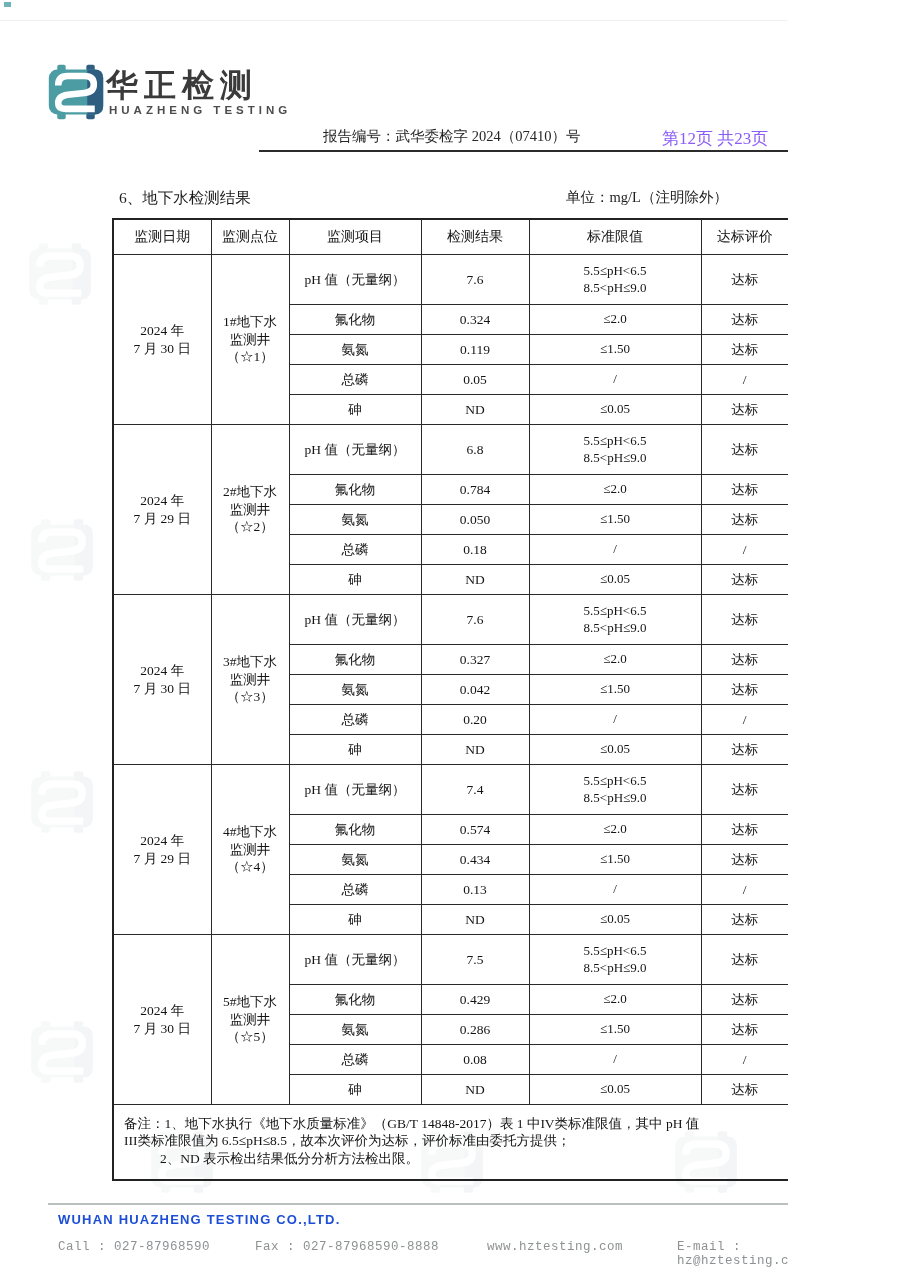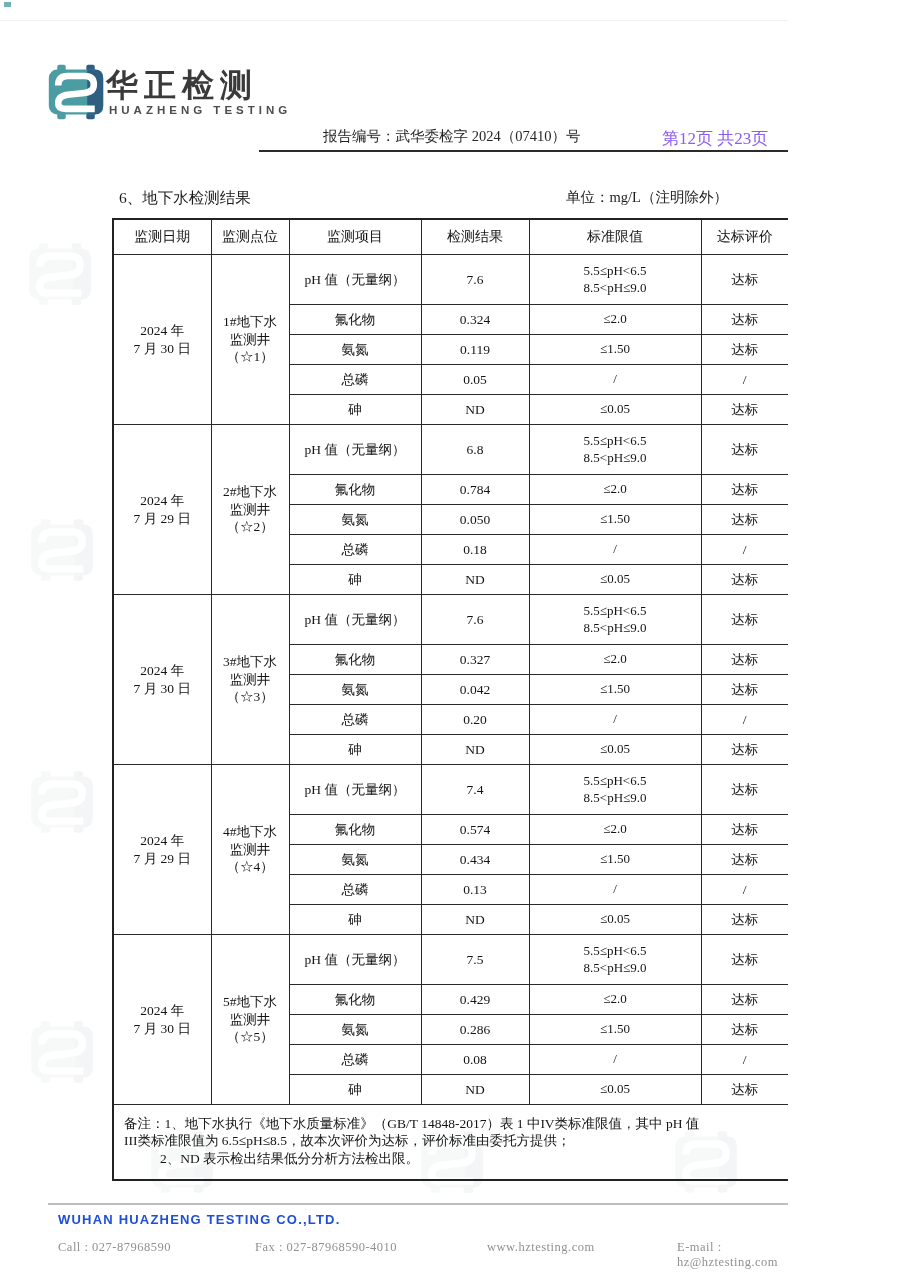--- a/index.html
+++ b/index.html
@@ -41,21 +41,21 @@
   td[data-name="limit-cell"]{font-size:13px;margin-left:9px;}
   td[data-name="date-cell"],td[data-name="point-cell"]{font-size:13.5px;line-height:1.55;}
   .note-cell{
     text-align:left !important;padding:6px 10px 8px 10px !important;font-size:13.5px;line-height:1.62;height:60px !important;
   }
   .note-cell .indent{padding-left:36px;}
   
   .footer-rule{position:absolute;left:48px;top:1203px;width:796px;height:1.5px;background:#bcbfc0;}
   .footer-company{position:absolute;left:58px;top:1212px;font-family:"Liberation Sans","DejaVu Sans",sans-serif;
                   font-size:13px;font-weight:bold;color:#1d4ed8;letter-spacing:1.2px;}
-  .footer-item{position:absolute;top:1240px;font-family:Liberation Serif, serif;
+  .footer-item{position:absolute;top:1240px;font-family:Liberation Mono, monospace;
                font-size:12.5px;color:#8e9192;letter-spacing:0.5px;}
   .f-call{left:58px;} .f-fax{left:255px;} .f-web{left:487px;text-align:right;} .f-email{left:677px;}
 </style>
 </head>
 <body>
 
 <div class="page" data-name="report-page">
 
   <div class="top-faint-line" data-name="scan-artifact-line"></div>
   <div class="scan-edge-line" data-name="scan-edge-line"></div>
@@ -621,17 +621,17 @@
           <div data-name="note-line">III类标准限值为 6.5≤pH≤8.5，故本次评价为达标，评价标准由委托方提供；</div>
           <div class="indent" data-name="note-line">2、ND 表示检出结果低分分析方法检出限。</div>
         </td>
       </tr>
     </tbody>
   </table>
 
   <div class="footer-rule" data-name="footer-rule"></div>
   <div class="footer-company" data-name="footer-company">WUHAN  HUAZHENG  TESTING  CO.,LTD.</div>
   <div class="footer-item f-call" data-name="footer-phone">Call : 027-87968590</div>
-  <div class="footer-item f-fax" data-name="footer-fax">Fax : 027-87968590-4010</div>
+  <div class="footer-item f-fax" data-name="footer-fax">Fax : 027-87968590-8888</div>
   <div class="footer-item f-web" data-name="footer-website">www.hztesting.com</div>
   <div class="footer-item f-email" data-name="footer-email">E-mail : hz@hztesting.com</div>
 
 </div>
 
 </body></html>

